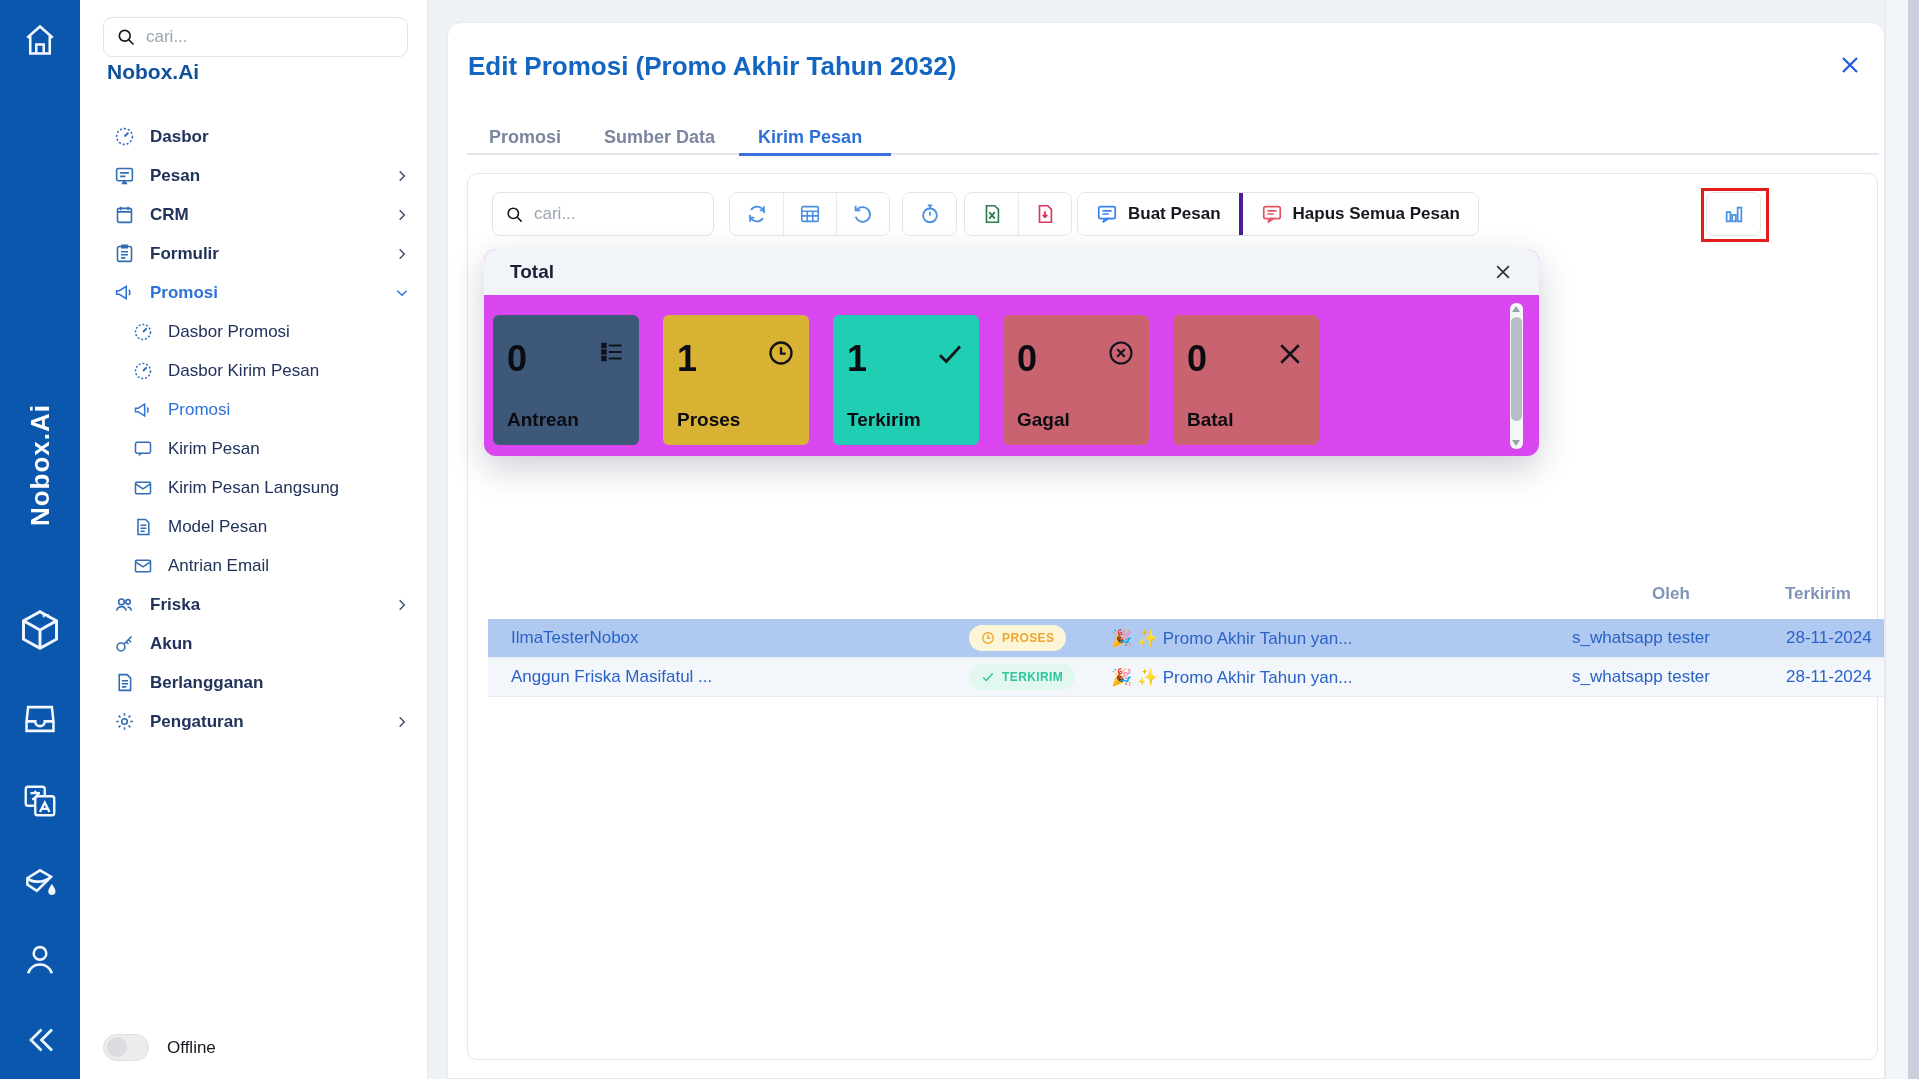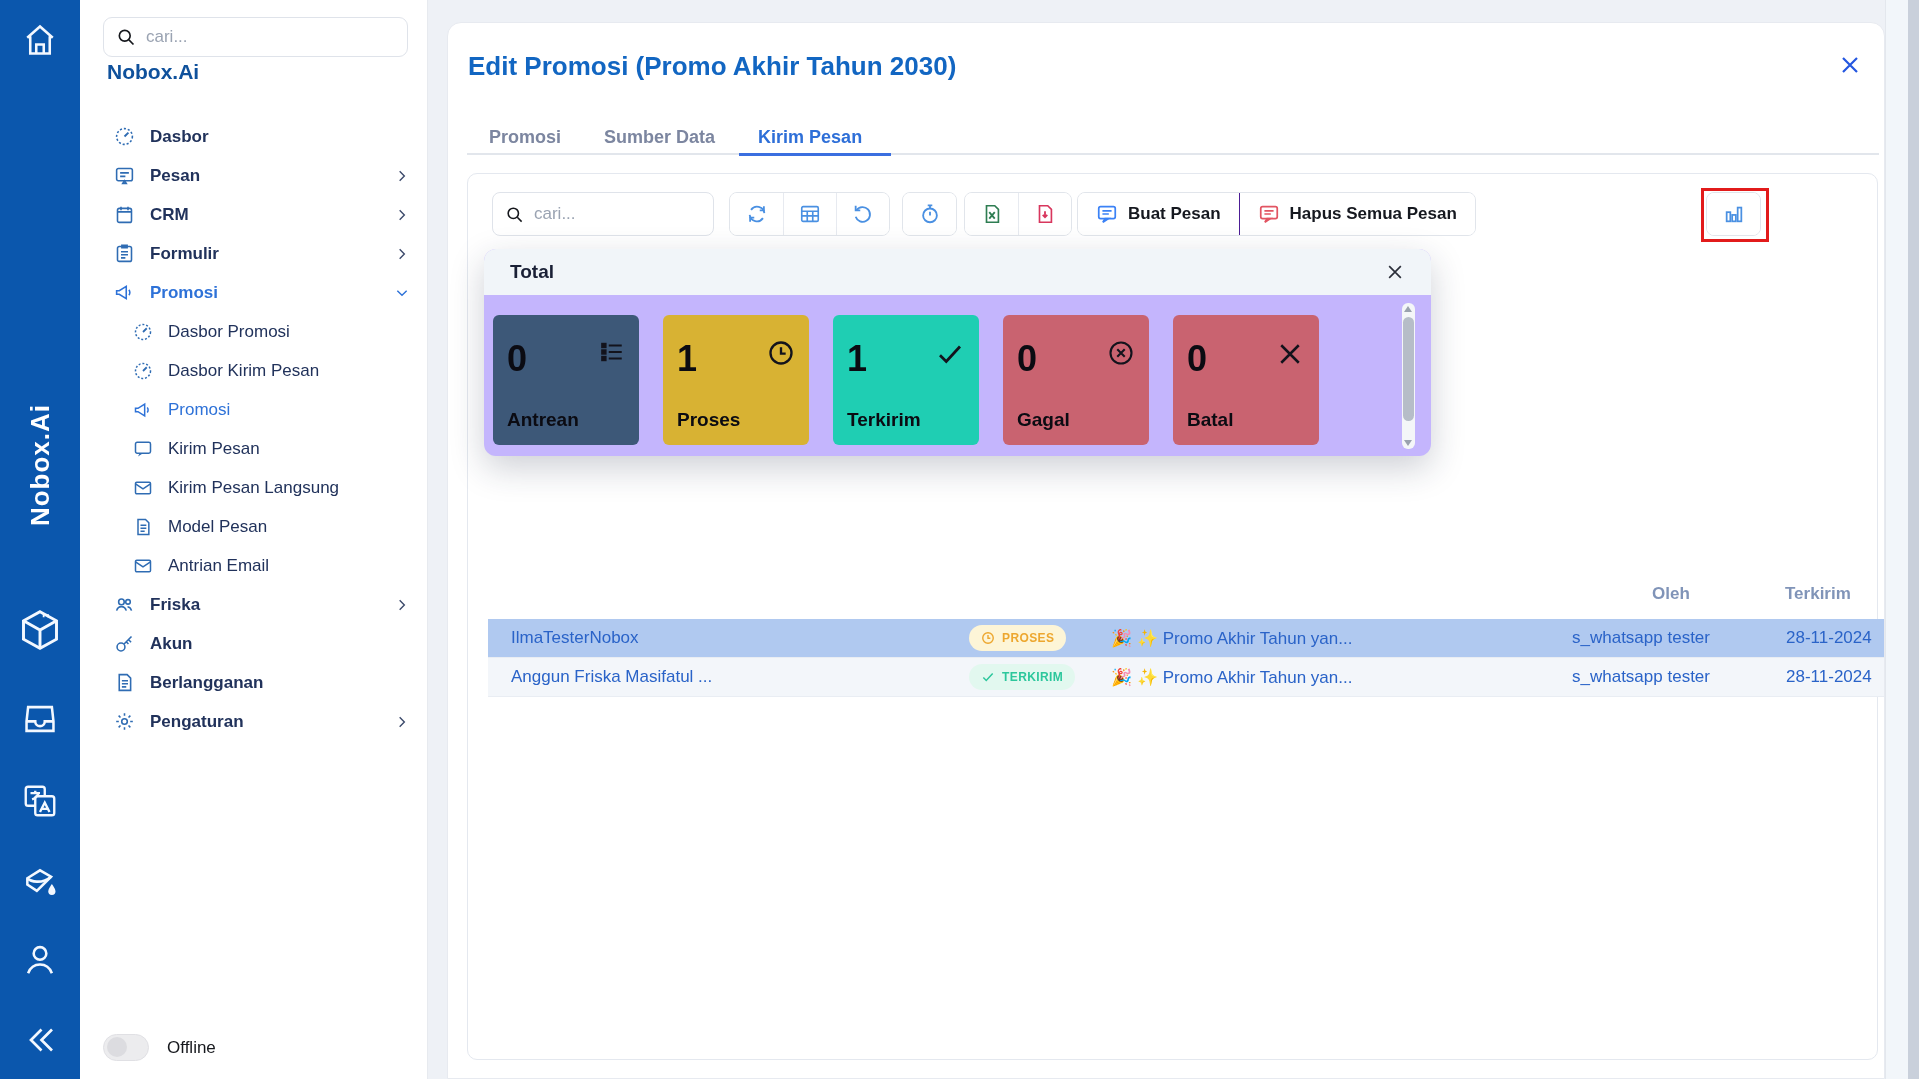--- a/index.html
+++ b/index.html
@@ -58,33 +58,33 @@
   .tb { position:absolute; top:18px; height:44px; display:flex; align-items:center; }
   .tb-search { left:24px; width:222px; border:1px solid #dfe3ea; border-radius:8px; padding:0 12px; gap:10px; background:#fff; }
   .tb-search input { border:none; outline:none; font-size:17px; width:100%; font-family:inherit; background:transparent; }
   .tb-search input::placeholder { color:#9aa3b2; }
   .btn-group { border:1px solid #e1e5eb; border-radius:8px; overflow:hidden; display:flex; background:#fff; }
   .ibtn { width:53px; height:42px; display:flex; align-items:center; justify-content:center;
           cursor:pointer; color:#4a90e2; background:#fff; }
   .ibtn + .ibtn { border-left:1px solid #e7eaf0; }
   .tbtn { height:42px; display:flex; align-items:center; gap:10px; padding:0 18px; font-size:17px;
           font-weight:600; color:#15181f; cursor:pointer; background:#fff; }
-  .tbtn + .tbtn { border-left:1px solid #4c1d95; }
+  .tbtn + .tbtn { border-left:4px solid #4c1d95; }
   .solo { border:1px solid #e1e5eb; border-radius:8px; }
   .annotation { position:absolute; left:1233px; top:14px; width:68px; height:54px;
                 border:3px solid #e21b1b; z-index:6; pointer-events:none; }
 
   
   .filter-label { position:absolute; left:1171px; top:228px; font-size:17px; color:#1e2b4a; }
   .filter-select { position:absolute; left:1150px; top:257px; width:200px; height:42px;
                    border:1px solid #dce1e8; border-radius:8px; background:#fff; cursor:pointer; }
   .filter-select .chevd { position:absolute; right:14px; top:13px; color:#2b3552; }
 
   
-  .popup { position:absolute; left:484px; top:249px; width:947px; height:207px; background:#c4b5fd;
+  .popup { position:absolute; left:484px; top:249px; width:1055px; height:207px; background:#d946ef;
            border-radius:12px; box-shadow:0 12px 34px rgba(30,40,70,.22); z-index:10; }
   .popup-head { height:46px; background:#f1f5f9; border-radius:12px 12px 0 0; display:flex;
                 align-items:center; padding:0 26px; justify-content:space-between; }
   .popup-title { font-size:19px; color:#1a2036; font-weight:600; }
   .popup-close { color:#2b2f3a; cursor:pointer; }
   .cards { position:absolute; left:9px; top:66px; display:flex; gap:24px; }
   .scard { width:146px; height:130px; border-radius:6px; padding:12px 14px; position:relative;
            color:#0b0b12; cursor:pointer; }
   .scard .val { font-size:36px; font-weight:bold; line-height:1; margin-top:14px; }
   .scard .cicon { position:absolute; right:14px; top:24px; color:#13131c; }
@@ -361,21 +361,21 @@
 
     <div class="sb-offline">
       <div class="toggle">
           <div class="knob"></div>
         </div>
       <span class="lbl">Offline</span>
     </div>
   </div>
 
   <div class="panel">
-    <div class="page-title">Edit Promosi (Promo Akhir Tahun 2030)</div>
+    <div class="page-title">Edit Promosi (Promo Akhir Tahun 2032)</div>
     <div class="panel-close">
       <svg width="24" height="24" viewBox="0 0 24 24" fill="none" stroke="currentColor" stroke-width="2.2">
           <path d="M5 5l14 14M19 5 5 19"></path>
         </svg>
     </div>
 
     <div class="tabs">
       <div class="tab">Promosi</div>
       <div class="tab">Sumber Data</div>
       <div class="tab active">Kirim Pesan</div>

